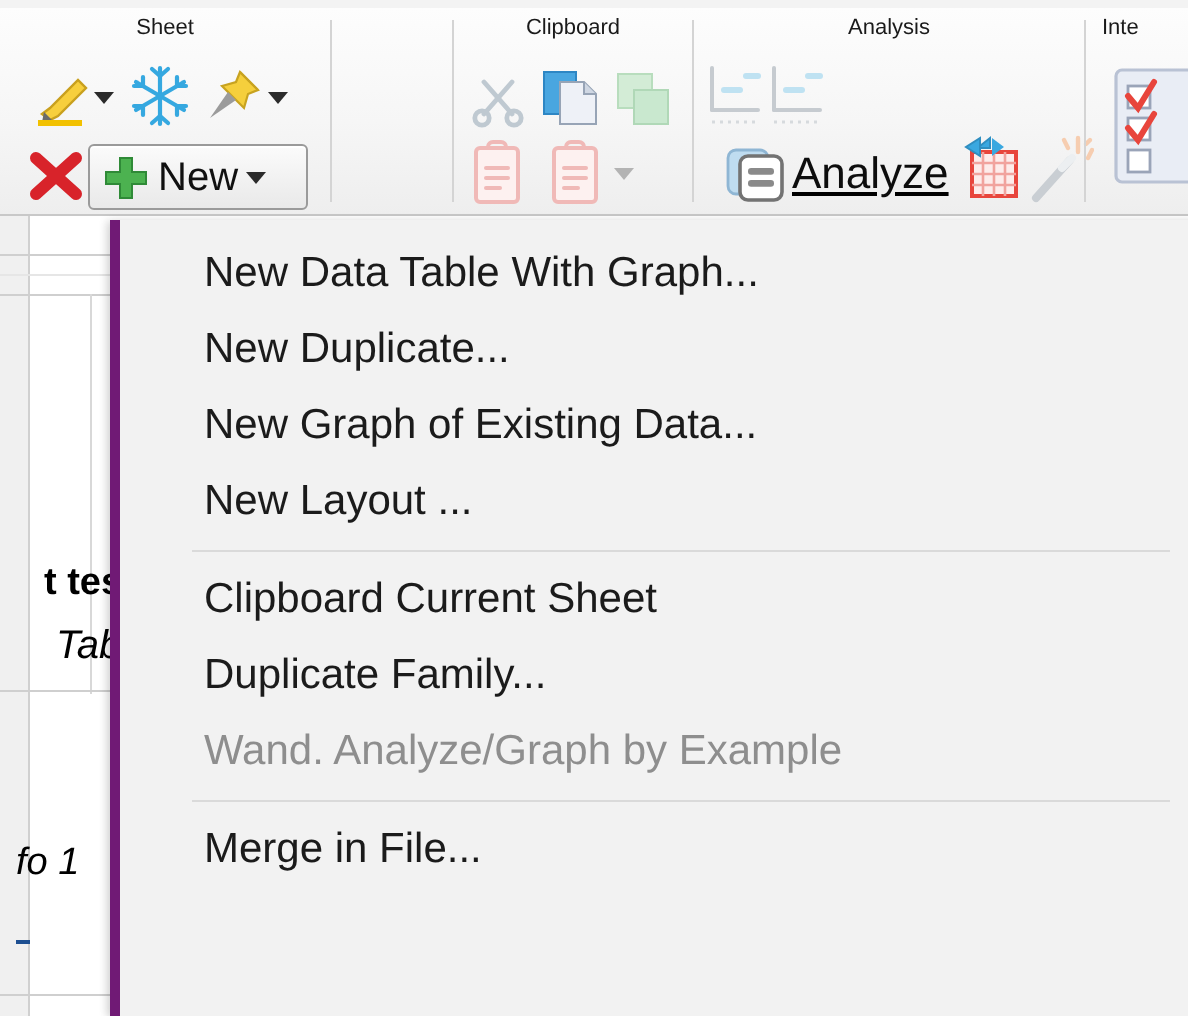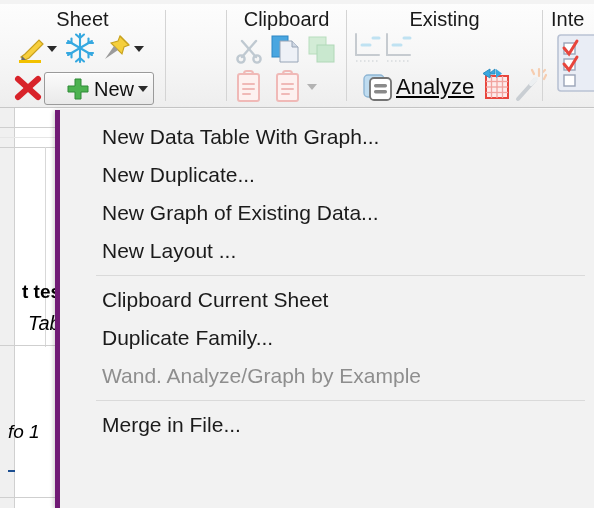--- a/index.html
+++ b/index.html
@@ -111,21 +111,21 @@
     width: 0;
     height: 91px;
     border-left: 1px solid #d4d4d4;
   }
   .rb-title {
     position: absolute;
     top: 4px;
     left: 0;
     width: 100%;
     text-align: center;
-    font-size: 20px;
+    font-size: 11px;
     color: #1a1a1a;
     white-space: nowrap;
   }
 
   .icon-btn {
     position: absolute;
     display: inline-flex;
     align-items: center;
     justify-content: center;
     text-decoration: underline;
@@ -145,21 +145,20 @@
     left: 44px; top: 68px;
     width: 110px; height: 33px;
     background: linear-gradient(#fbfbfb, #e9e9e9);
     border: 1px solid #9a9a9a;
     border-radius: 3px;
     box-shadow: inset 0 1px 0 #ffffff;
     display: flex;
     align-items: center;
     padding: 0 5px;
     box-sizing: border-box;
-    justify-content: flex-end;
   }
   #new-button .new-label {
     font-size: 20px;
     color: #101010;
     margin: 0 4px 0 3px;
     line-height: 1;
   }
 
   
   #new-menu {
@@ -334,21 +333,21 @@
         </g>
       </svg>
     </div>
     <div class="icon-btn" style="left:80px; top:80px;">
       <span class="caret dim"></span>
     </div>
   </div>
   <div class="rb-sep" style="left:346px;"></div>
 
   <div class="rb-group" style="left:347px; width:195px;">
-    <div class="rb-title">Existing</div>
+    <div class="rb-title">Analysis</div>
 
     <div class="icon-btn" style="left:5px; top:26px; width:68px; height:36px;">
       <svg width="66" height="34" viewBox="0 0 66 34">
         <g stroke="#c6cbd0" stroke-width="2" stroke-linecap="round" fill="none">
           <line x1="3" y1="3" x2="3" y2="24"></line>
           <line x1="3" y1="24" x2="26" y2="24"></line>
           <line x1="34" y1="3" x2="34" y2="24"></line>
           <line x1="34" y1="24" x2="57" y2="24"></line>
         </g>
         <g stroke="#bfe2f2" stroke-width="3" stroke-linecap="round">

